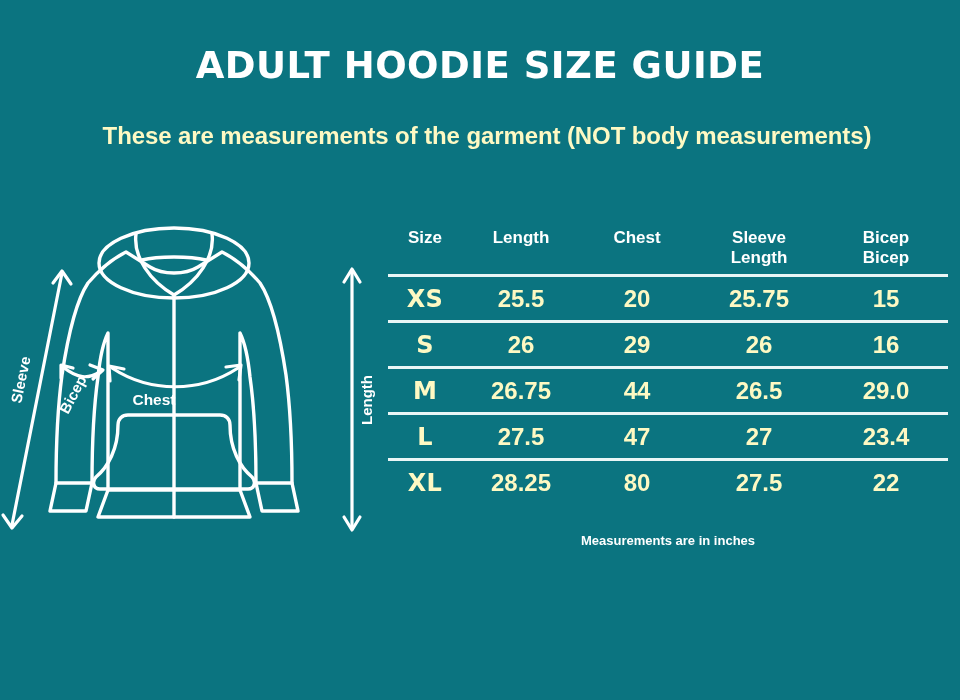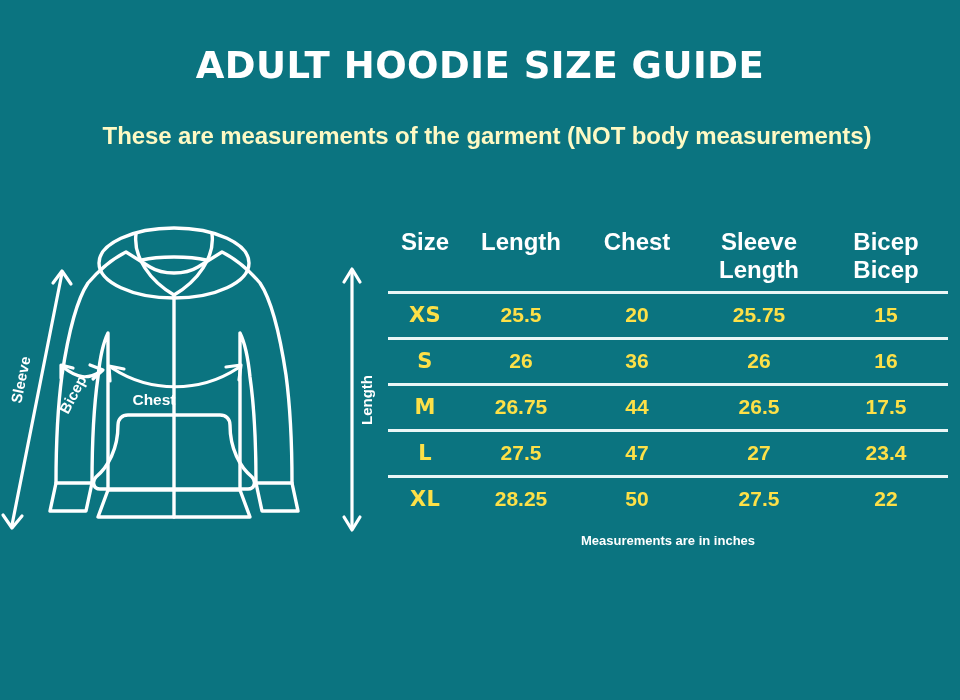--- a/index.html
+++ b/index.html
@@ -62,31 +62,31 @@
     top: 228px;
     width: 560px;
   }
   table.size-table {
     width: 560px;
     border-collapse: collapse;
     table-layout: fixed;
   }
   table.size-table th {
     color: #ffffff;
-    font-size: 24px;
+    font-size: 17px;
     font-weight: bold;
     text-align: center;
     padding: 0 0 6px 0;
     vertical-align: top;
     line-height: 1.18;
   }
   table.size-table td {
-    color: #fde047;
-    text-align: center;
-    font-size: 21px;
+    color: #fef9c3;
+    text-align: center;
+    font-size: 24px;
     font-weight: bold;
     height: 41px;
     vertical-align: middle;
   }
   table.size-table tbody tr {
     border-top: 3px solid #eaf6f6;
   }
   td.size-cell {
     font-family: "DejaVu Sans", sans-serif;
     font-size: 20px;
@@ -229,42 +229,42 @@
         <tr>
           <td class="size-cell">XS</td>
           <td>25.5</td>
           <td>20</td>
           <td>25.75</td>
           <td>15</td>
         </tr>
         <tr>
           <td class="size-cell">S</td>
           <td>26</td>
-          <td>36</td>
+          <td>29</td>
           <td>26</td>
           <td>16</td>
         </tr>
         <tr>
           <td class="size-cell">M</td>
           <td>26.75</td>
           <td>44</td>
           <td>26.5</td>
-          <td>17.5</td>
+          <td>29.0</td>
         </tr>
         <tr>
           <td class="size-cell">L</td>
           <td>27.5</td>
           <td>47</td>
           <td>27</td>
           <td>23.4</td>
         </tr>
         <tr>
           <td class="size-cell">XL</td>
           <td>28.25</td>
-          <td>50</td>
+          <td>80</td>
           <td>27.5</td>
           <td>22</td>
         </tr>
       </tbody>
     </table>
   </div>
 
   <div class="footnote">Measurements are in inches</div>
 
 </div>

